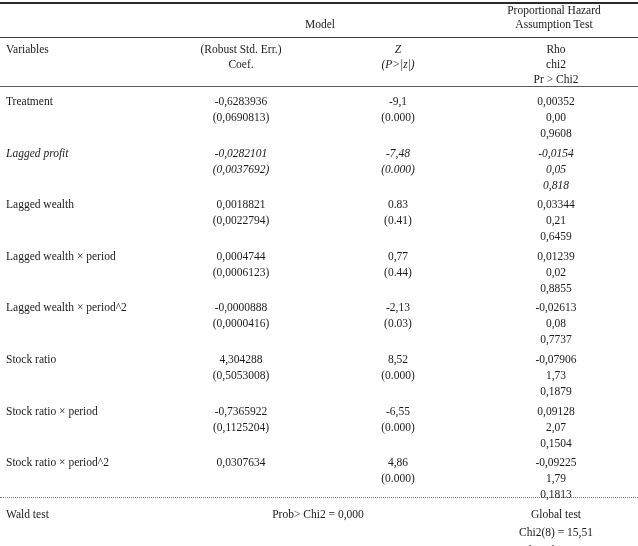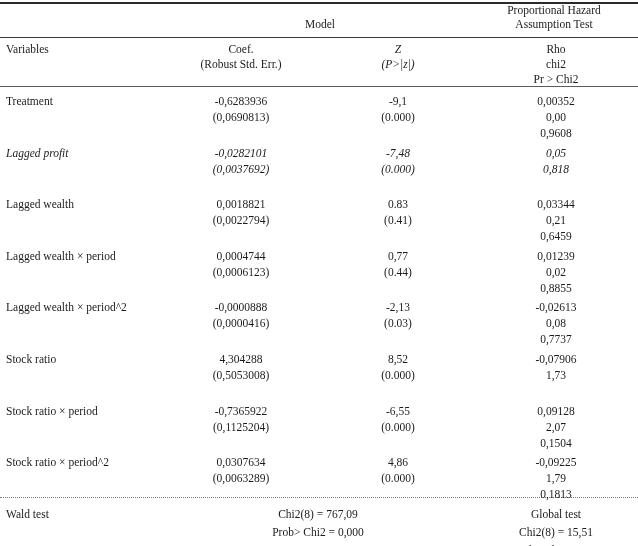--- a/index.html
+++ b/index.html
@@ -122,22 +122,22 @@
     <span class="fline">Assumption Test</span>
   </div>
   <div class="group-head" id="group-model">
     <span>Model</span>
   </div>
 
   <div class="col-head" id="head-variables">
     <span>Variables</span>
   </div>
   <div class="col-head" id="head-coef">
+    <span class="fline">(Robust Std. Err.)</span>
     <span class="fline">Coef.</span>
-    <span class="fline">(Robust Std. Err.)</span>
   </div>
   <div class="col-head" id="head-z">
     <span class="fline ital">Z</span>
     <span class="fline ital">(P&gt;|z|)</span>
   </div>
   <div class="col-head" id="head-rho">
     <span class="fline">Rho</span>
     <span class="fline">chi2</span>
     <span class="fline">Pr &gt; Chi2</span>
   </div>
@@ -167,20 +167,21 @@
         </div>
         <div class="cell c-coef">
           <span class="fline">-0,0282101</span>
           <span class="fline">(0,0037692)</span>
         </div>
         <div class="cell c-z">
           <span class="fline">-7,48</span>
           <span class="fline">(0.000)</span>
         </div>
         <div class="cell c-rho">
+          <span class="fline">-0,0154</span>
           <span class="fline">0,05</span>
           <span class="fline">0,818</span>
         </div>
       </div>
       <div class="row" style="top: 196.2px;">
         <div class="cell c-var">
           <span class="fline">Lagged wealth</span>
         </div>
         <div class="cell c-coef">
           <span class="fline">0,0018821</span>
@@ -240,20 +241,21 @@
           <span class="fline">4,304288</span>
           <span class="fline">(0,5053008)</span>
         </div>
         <div class="cell c-z">
           <span class="fline">8,52</span>
           <span class="fline">(0.000)</span>
         </div>
         <div class="cell c-rho">
           <span class="fline">-0,07906</span>
           <span class="fline">1,73</span>
+          <span class="fline">0,1879</span>
         </div>
       </div>
       <div class="row" style="top: 402.6px; padding-left: 32px;">
         <div class="cell c-var">
           <span class="fline">Stock ratio × period</span>
         </div>
         <div class="cell c-coef">
           <span class="fline">-0,7365922</span>
           <span class="fline">(0,1125204)</span>
         </div>
@@ -266,39 +268,37 @@
           <span class="fline">2,07</span>
           <span class="fline">0,1504</span>
         </div>
       </div>
       <div class="row" style="top: 454.2px;">
         <div class="cell c-var">
           <span class="fline">Stock ratio × period^2</span>
         </div>
         <div class="cell c-coef">
           <span class="fline">0,0307634</span>
-          <span class="fline">(0,0063289)</span>
         </div>
         <div class="cell c-z">
           <span class="fline">4,86</span>
           <span class="fline">(0.000)</span>
         </div>
         <div class="cell c-rho">
           <span class="fline">-0,09225</span>
           <span class="fline">1,79</span>
           <span class="fline">0,1813</span>
         </div>
       </div>
     </div>
 
   <div class="foot" id="foot-label">
     <span>Wald test</span>
   </div>
   <div class="foot" id="foot-wald">
-    <span class="fline">Chi2(8) = 767,09</span>
     <span class="fline">Prob&gt; Chi2 = 0,000</span>
   </div>
   <div class="foot" id="foot-global">
     <span class="fline">Global test</span>
     <span class="fline">Chi2(8) = 15,51</span>
     <span class="fline">Prob&gt; Chi2 = 0,05</span>
   </div>
 
 </div>
 

